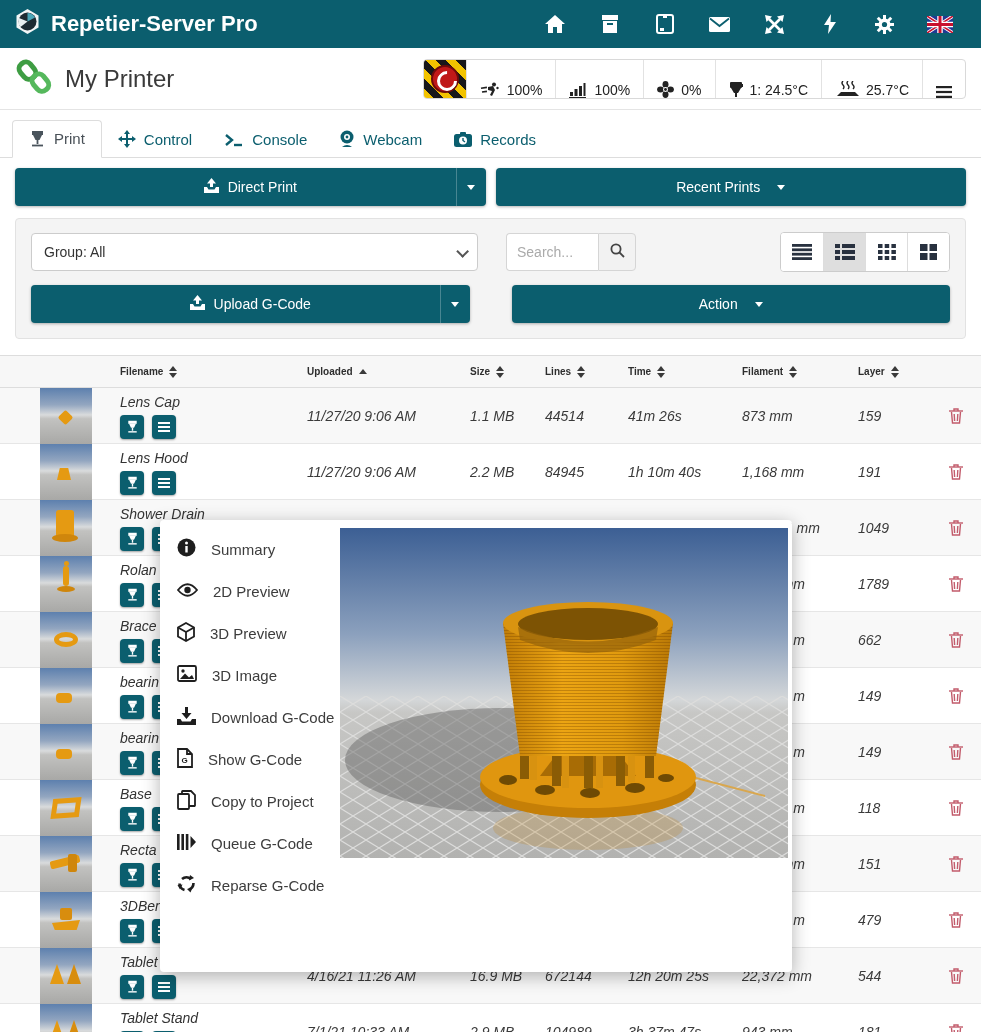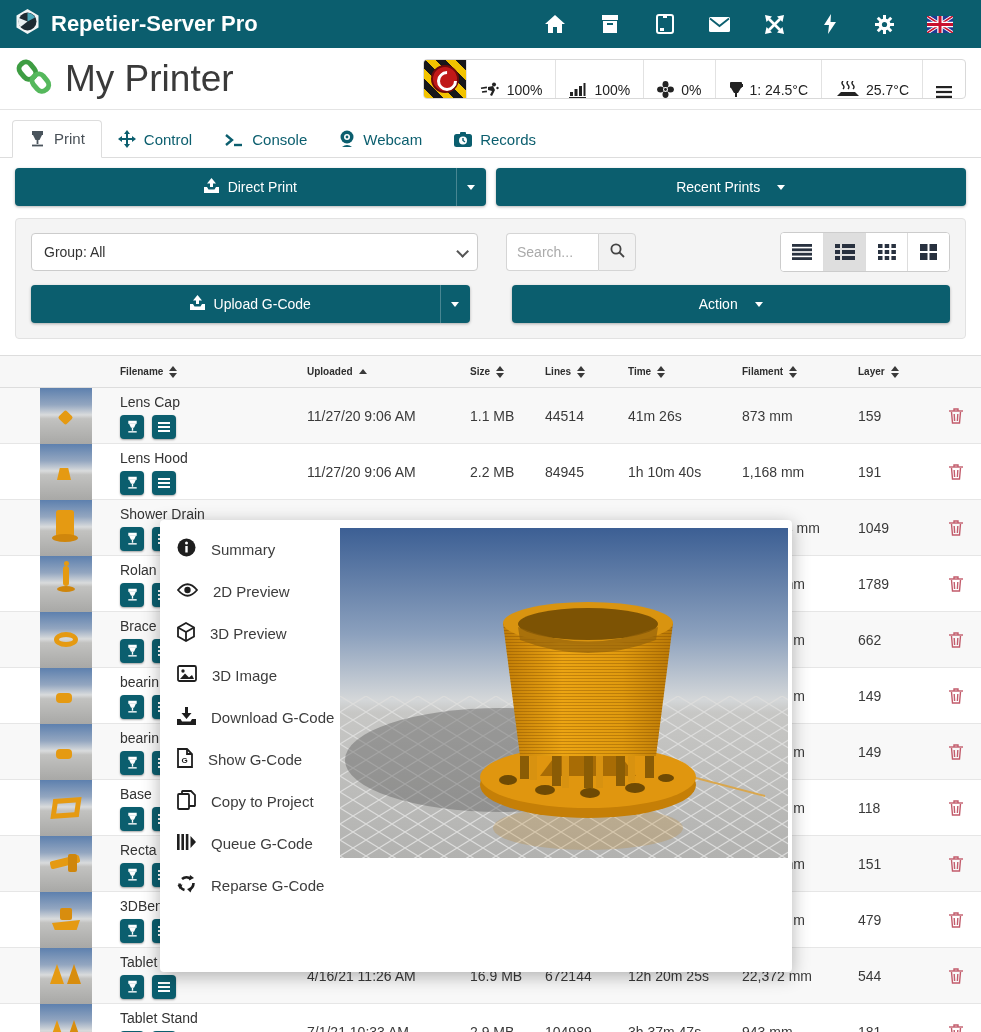--- a/index.html
+++ b/index.html
@@ -8,21 +8,21 @@
 
   
   .navbar { height:48px; background:#0b5e6e; display:flex; align-items:center; padding:0 14px; }
   .brand { display:flex; align-items:center; gap:10px; color:#fff; font-size:22px; font-weight:bold; }
   .nav-icons { margin-left:auto; display:flex; align-items:center; gap:0; }
   .nav-icon { width:55px; height:48px; display:flex; align-items:center; justify-content:center; cursor:pointer; }
   .nav-icon svg { display:block; }
 
   
   .printer-header { height:62px; display:flex; align-items:center; padding:0 15px; border-bottom:1px solid #e4e4e4; background:#fff; }
-  .page-title { font-size:37px; font-weight:500; color:#3a3a3a; margin-left:12px; }
+  .page-title { font-size:24px; font-weight:500; color:#3a3a3a; margin-left:12px; }
   .status-bar { margin-left:auto; display:flex; align-items:stretch; border:1px solid #d9d9d9; border-radius:4px; overflow:hidden; height:40px; background:#fff; }
   .estop { width:42px; background:repeating-linear-gradient(45deg,#f2c300 0 7px,#17171a 7px 14px); display:flex; align-items:center; justify-content:center; cursor:pointer; }
   .estop-btn { width:28px; height:28px; border-radius:50%; background:#c01818; border:2px solid #6f0a0a; position:relative; }
   .estop-btn::after { content:""; position:absolute; left:4px; top:4px; width:14px; height:14px; border:3px solid #fff; border-radius:50%; border-top-color:transparent; transform:rotate(45deg); }
   .chip { display:flex; align-items:flex-end; gap:7px; padding:0 13px; border-left:1px solid #e2e2e2; font-size:14px; color:#222; }
   .chip svg { display:block; }
   .chip.menu-chip { cursor:pointer; }
 
   
   .tabbar { display:flex; align-items:flex-end; padding:10px 12px 0 12px; border-bottom:1px solid #ddd; height:48px; }
@@ -61,21 +61,21 @@
 
   
   .gtable { margin-top:16px; }
   .grow { display:grid; grid-template-columns:40px 80px 187px 163px 75px 83px 114px 116px 72px 51px; align-items:center; }
   .thead { height:33px; background:#f7f7f7; border-top:1px solid #ddd; border-bottom:1px solid #ddd; font-weight:bold; font-size:10px; color:#2e2e2e; }
   .th { display:flex; align-items:center; gap:6px; }
   .sort { display:inline-flex; flex-direction:column; gap:2px; }
   .sort i { width:0; height:0; border-left:4px solid transparent; border-right:4px solid transparent; display:block; }
   .sort .up { border-bottom:5px solid #3a3a3a; }
   .sort .dn { border-top:5px solid #3a3a3a; }
-  .trow { height:56px; border-bottom:1px solid #e6e6e6; font-size:14px; color:#3a3a3a; background:#fff; }
+  .trow { height:56px; border-bottom:1px solid #e6e6e6; font-size:14px; color:#3a3a3a; background:#fff;font-style:italic; }
   .trow:nth-child(even) { background:#f8f8f8; }
   .thumb { grid-column:2; width:52px; height:56px; background:linear-gradient(#5d80ae 0%,#93a6c0 30%,#d9dbdc 48%,#c2c2c0 55%,#a8a8a6 100%); position:relative; overflow:hidden; }
   .shape { position:absolute; background:#e59a12; }
   .name-cell { display:flex; flex-direction:column; gap:5px; justify-content:center; }
   .fname { font-size:14px; color:#333; white-space:nowrap; overflow:hidden; }
   .row-btns { display:flex; gap:8px; }
   .sq-btn { width:24px; height:24px; background:#0b5e6e; border:none; border-radius:4px; display:flex; align-items:center; justify-content:center; cursor:pointer; box-shadow:0 1px 2px rgba(0,0,0,.35); }
   .cell { white-space:nowrap; }
   .frag { text-align:right; padding-right:53px; }
   .del-btn { background:none; border:none; cursor:pointer; display:flex; justify-content:center; width:100%; }

